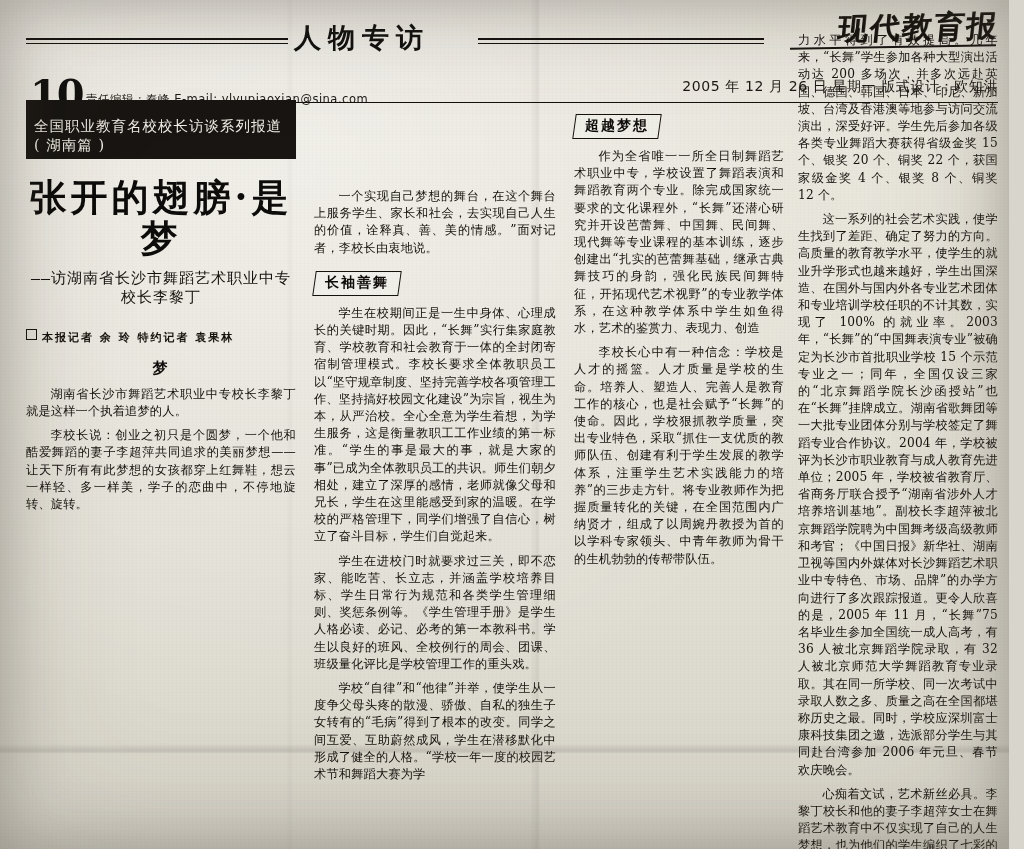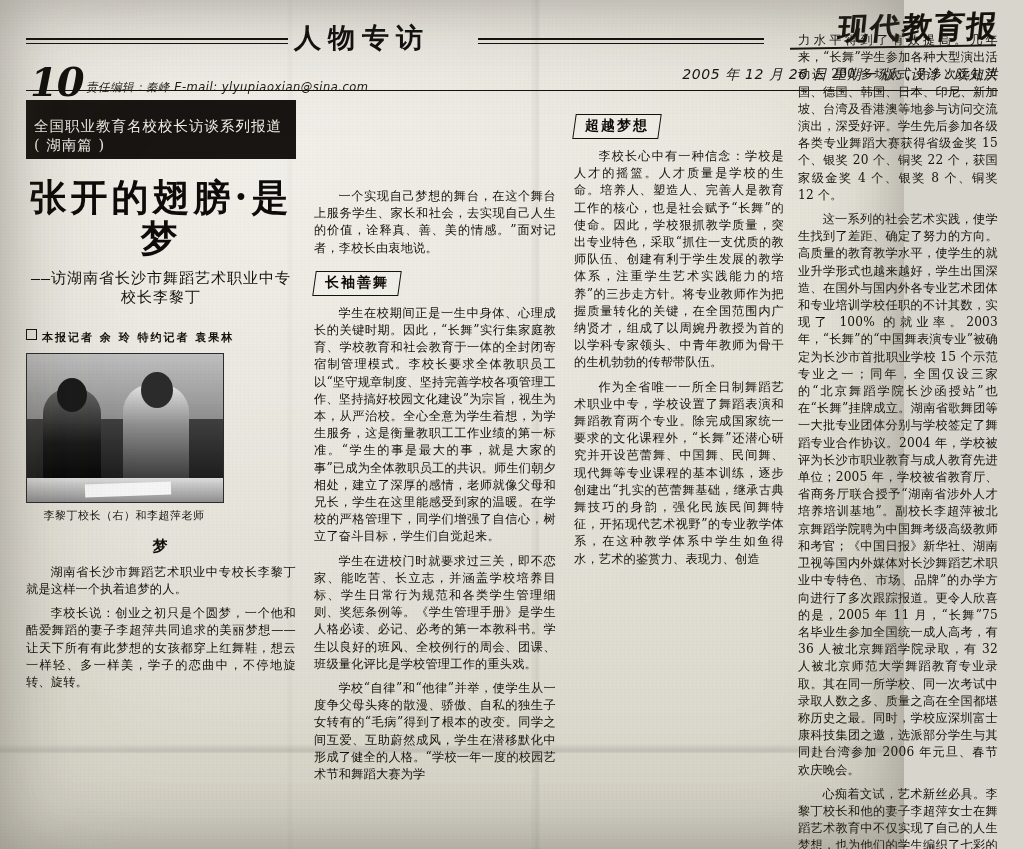--- a/index.html
+++ b/index.html
@@ -4,21 +4,21 @@
 <style>
   html,body{margin:0;padding:0;}
   body{
     width:1024px;height:849px;
     background:#d8d5cc;
     font-family:"DejaVu Sans","Liberation Sans",sans-serif;
     overflow:hidden;
   }
   
   #page{
-    position:relative;width:904px;height:849px;
+    position:relative;width:1009px;height:849px;
     background:
       radial-gradient(ellipse at 30% 20%, rgba(255,255,255,0.35), rgba(0,0,0,0) 60%),
       linear-gradient(180deg,#e9e6dd 0%,#e4e1d7 35%,#dedbd1 70%,#d6d3c8 100%);
     box-sizing:border-box;
     filter:contrast(1.02);
   }
   
   #grain{
     position:absolute;inset:0;pointer-events:none;
     background-image:
@@ -62,21 +62,21 @@
   .paper-logo{
     position:absolute;right:0;top:-8px;width:210px;text-align:right;
     font-family:"DejaVu Serif","Liberation Serif",serif;
     font-weight:bold;font-size:30px;letter-spacing:2px;color:#17140f;
     transform:skewX(-7deg) rotate(-1.2deg);
     text-shadow:0.5px 0 0 rgba(20,18,15,.6);
   }
   .logo-underline{position:absolute;right:2px;top:30px;width:206px;border-top:2px solid #1b1713;transform:rotate(-1deg);}
 
   
-  .headband{position:relative;height:34px;margin-top:4px;font-style:italic;}
+  .headband{position:relative;height:34px;margin-top:16px;}
   .bignum{
     position:absolute;left:4px;top:-6px;
     font-family:"DejaVu Serif","Liberation Serif",serif;
     font-weight:bold;font-size:40px;color:#141210;letter-spacing:-1px;
   }
   .editor-line{
     position:absolute;left:60px;top:16px;font-size:11.5px;color:#1d1a16;letter-spacing:.5px;
     white-space:nowrap;
   }
   .dateline{
@@ -184,33 +184,20 @@
     <div class="cols">
 
       <div class="col" id="col-left">
         <div class="tag">全国职业教育名校校长访谈系列报道( 湖南篇 )</div>
         <div class="headline">张开的翅膀·是梦</div>
         <div class="subhead">——访湖南省长沙市舞蹈艺术职业中专校长李黎丁</div>
         <div class="byline">
           <span class="box"></span><span>本报记者  余  玲  特约记者  袁果林</span>
         </div>
 
-        <div class="photo-wrap">
-          <div class="photo">
-            <div class="ph-wallA"></div>
-            <div class="ph-wallB"></div>
-            <div class="ph-personL"></div>
-            <div class="ph-headL"></div>
-            <div class="ph-personR"></div>
-            <div class="ph-headR"></div>
-            <div class="ph-desk2"></div>
-            <div class="ph-paper"></div>
-          </div>
-          <div class="photo-cap">李黎丁校长（右）和李超萍老师</div>
-        </div>
 
         <div class="sect">梦</div>
 
         <p class="body blur">湖南省长沙市舞蹈艺术职业中专校长李黎丁就是这样一个执着追梦的人。</p>
         <p class="body blur">李校长说：创业之初只是个圆梦，一个他和酷爱舞蹈的妻子李超萍共同追求的美丽梦想——让天下所有有此梦想的女孩都穿上红舞鞋，想云一样轻、多一样美，学子的恋曲中，不停地旋转、旋转。</p>
         
       </div>
 
       <div class="col" id="col-mid">
         <p class="body blur" style="margin-top:88px">一个实现自己梦想的舞台，在这个舞台上服务学生、家长和社会，去实现自己人生的价值，诠释真、善、美的情感。”面对记者，李校长由衷地说。</p>
@@ -219,22 +206,22 @@
         </div>
         <p class="body blur">学生在校期间正是一生中身体、心理成长的关键时期。因此，“长舞”实行集家庭教育、学校教育和社会教育于一体的全封闭寄宿制管理模式。李校长要求全体教职员工以“坚守规章制度、坚持完善学校各项管理工作、坚持搞好校园文化建设”为宗旨，视生为本，从严治校。全心全意为学生着想，为学生服务，这是衡量教职工工作业绩的第一标准。“学生的事是最大的事，就是大家的事”已成为全体教职员工的共识。师生们朝夕相处，建立了深厚的感情，老师就像父母和兄长，学生在这里能感受到家的温暖。在学校的严格管理下，同学们增强了自信心，树立了奋斗目标，学生们自觉起来。</p>
         <p class="body blur">学生在进校门时就要求过三关，即不恋家、能吃苦、长立志，并涵盖学校培养目标、学生日常行为规范和各类学生管理细则、奖惩条例等。《学生管理手册》是学生人格必读、必记、必考的第一本教科书。学生以良好的班风、全校例行的周会、团课、班级量化评比是学校管理工作的重头戏。</p>
         <p class="body blur">学校“自律”和“他律”并举，使学生从一度争父母头疼的散漫、骄傲、自私的独生子女转有的“毛病”得到了根本的改变。同学之间互爱、互助蔚然成风，学生在潜移默化中形成了健全的人格。“学校一年一度的校园艺术节和舞蹈大赛为学</p>
       </div>
 
       <div class="col" id="col-mid2">
         <div class="sect-row">
           <span class="sect-box"><span>超越梦想</span></span>
         </div>
+        <p class="body blur">作为全省唯一一所全日制舞蹈艺术职业中专，学校设置了舞蹈表演和舞蹈教育两个专业。除完成国家统一要求的文化课程外，“长舞”还潜心研究并开设芭蕾舞、中国舞、民间舞、现代舞等专业课程的基本训练，逐步创建出“扎实的芭蕾舞基础，继承古典舞技巧的身韵，强化民族民间舞特征，开拓现代艺术视野”的专业教学体系，在这种教学体系中学生如鱼得水，艺术的鉴赏力、表现力、创造</p>
         <p class="body blur">李校长心中有一种信念：学校是人才的摇篮。人才质量是学校的生命。培养人、塑造人、完善人是教育工作的核心，也是社会赋予“长舞”的使命。因此，学校狠抓教学质量，突出专业特色，采取“抓住一支优质的教师队伍、创建有利于学生发展的教学体系，注重学生艺术实践能力的培养”的三步走方针。将专业教师作为把握质量转化的关键，在全国范围内广纳贤才，组成了以周婉丹教授为首的以学科专家领头、中青年教师为骨干的生机勃勃的传帮带队伍。</p>
-        <p class="body blur">作为全省唯一一所全日制舞蹈艺术职业中专，学校设置了舞蹈表演和舞蹈教育两个专业。除完成国家统一要求的文化课程外，“长舞”还潜心研究并开设芭蕾舞、中国舞、民间舞、现代舞等专业课程的基本训练，逐步创建出“扎实的芭蕾舞基础，继承古典舞技巧的身韵，强化民族民间舞特征，开拓现代艺术视野”的专业教学体系，在这种教学体系中学生如鱼得水，艺术的鉴赏力、表现力、创造</p>
       </div>
 
       <div class="col" id="col-right">
         <p class="body blur noind" style="margin-top:-68px">力水平得到了有效提高。几年来，“长舞”学生参加各种大型演出活动达 200 多场次，并多次远赴英国、德国、韩国、日本、印尼、新加坡、台湾及香港澳等地参与访问交流演出，深受好评。学生先后参加各级各类专业舞蹈大赛获得省级金奖 15 个、银奖 20 个、铜奖 22 个，获国家级金奖 4 个、银奖 8 个、铜奖 12 个。</p>
         <p class="body blur">这一系列的社会艺术实践，使学生找到了差距、确定了努力的方向。高质量的教育教学水平，使学生的就业升学形式也越来越好，学生出国深造、在国外与国内外各专业艺术团体和专业培训学校任职的不计其数，实现了 100% 的就业率。2003 年，“长舞”的“中国舞表演专业”被确定为长沙市首批职业学校 15 个示范专业之一；同年，全国仅设三家的“北京舞蹈学院长沙函授站”也在“长舞”挂牌成立。湖南省歌舞团等一大批专业团体分别与学校签定了舞蹈专业合作协议。2004 年，学校被评为长沙市职业教育与成人教育先进单位；2005 年，学校被省教育厅、省商务厅联合授予“湖南省涉外人才培养培训基地”。副校长李超萍被北京舞蹈学院聘为中国舞考级高级教师和考官；《中国日报》新华社、湖南卫视等国内外媒体对长沙舞蹈艺术职业中专特色、市场、品牌”的办学方向进行了多次跟踪报道。更令人欣喜的是，2005 年 11 月，“长舞”75 名毕业生参加全国统一成人高考，有 36 人被北京舞蹈学院录取，有 32 人被北京师范大学舞蹈教育专业录取。其在同一所学校、同一次考试中录取人数之多、质量之高在全国都堪称历史之最。同时，学校应深圳富士康科技集团之邀，选派部分学生与其同赴台湾参加 2006 年元旦、春节欢庆晚会。</p>
         <p class="body blur">心痴着文试，艺术新丝必具。李黎丁校长和他的妻子李超萍女士在舞蹈艺术教育中不仅实现了自己的人生梦想，也为他们的学生编织了七彩的霓裳羽衣，为他们的学生插上了梦的翅膀，向着理想的天空翱翔……</p>
       </div>
 
     </div>
   </div>

